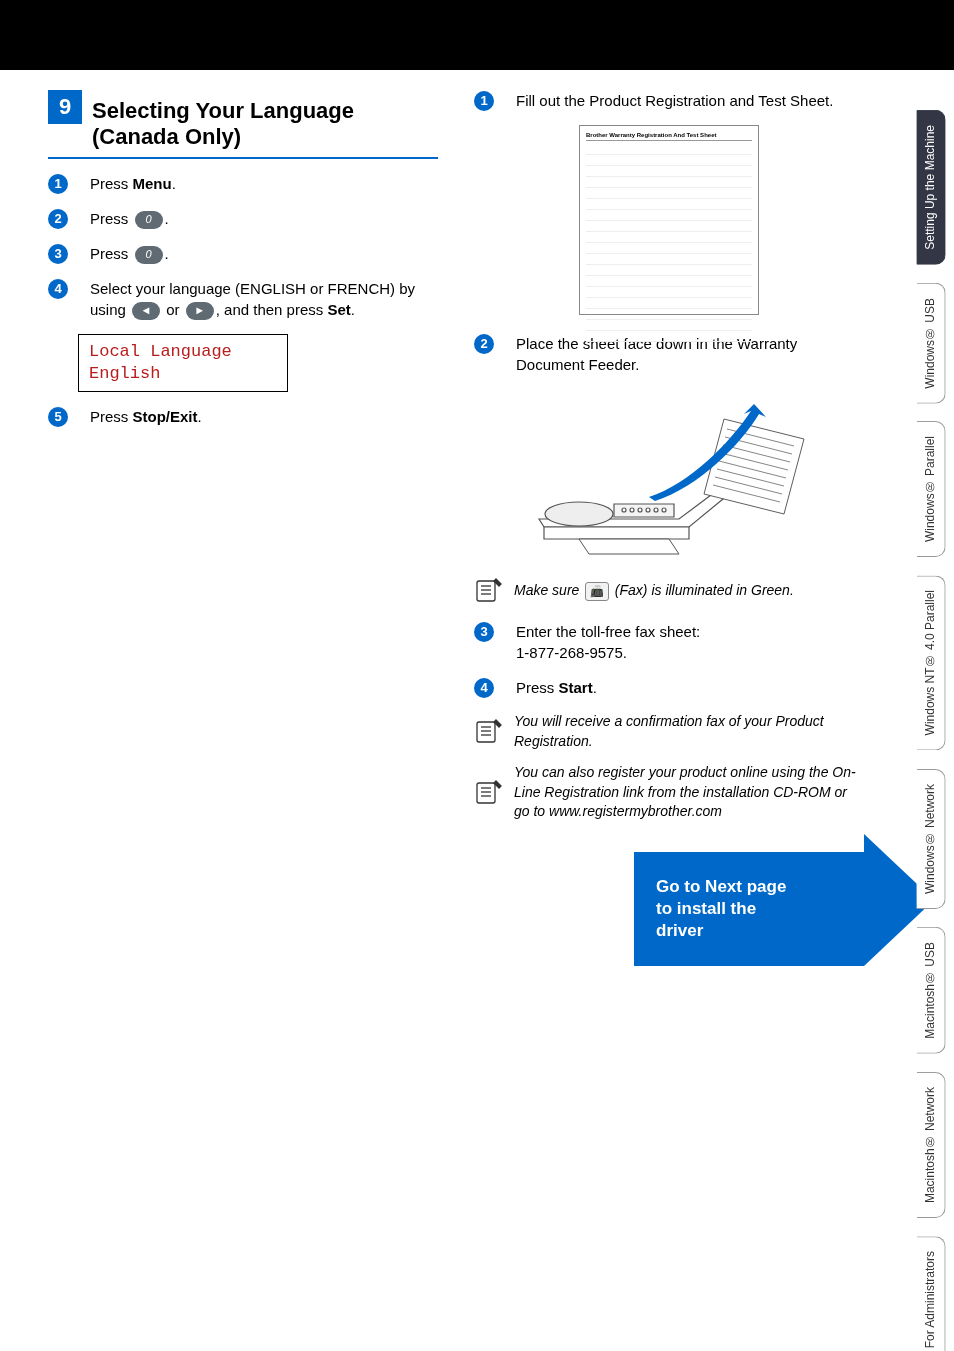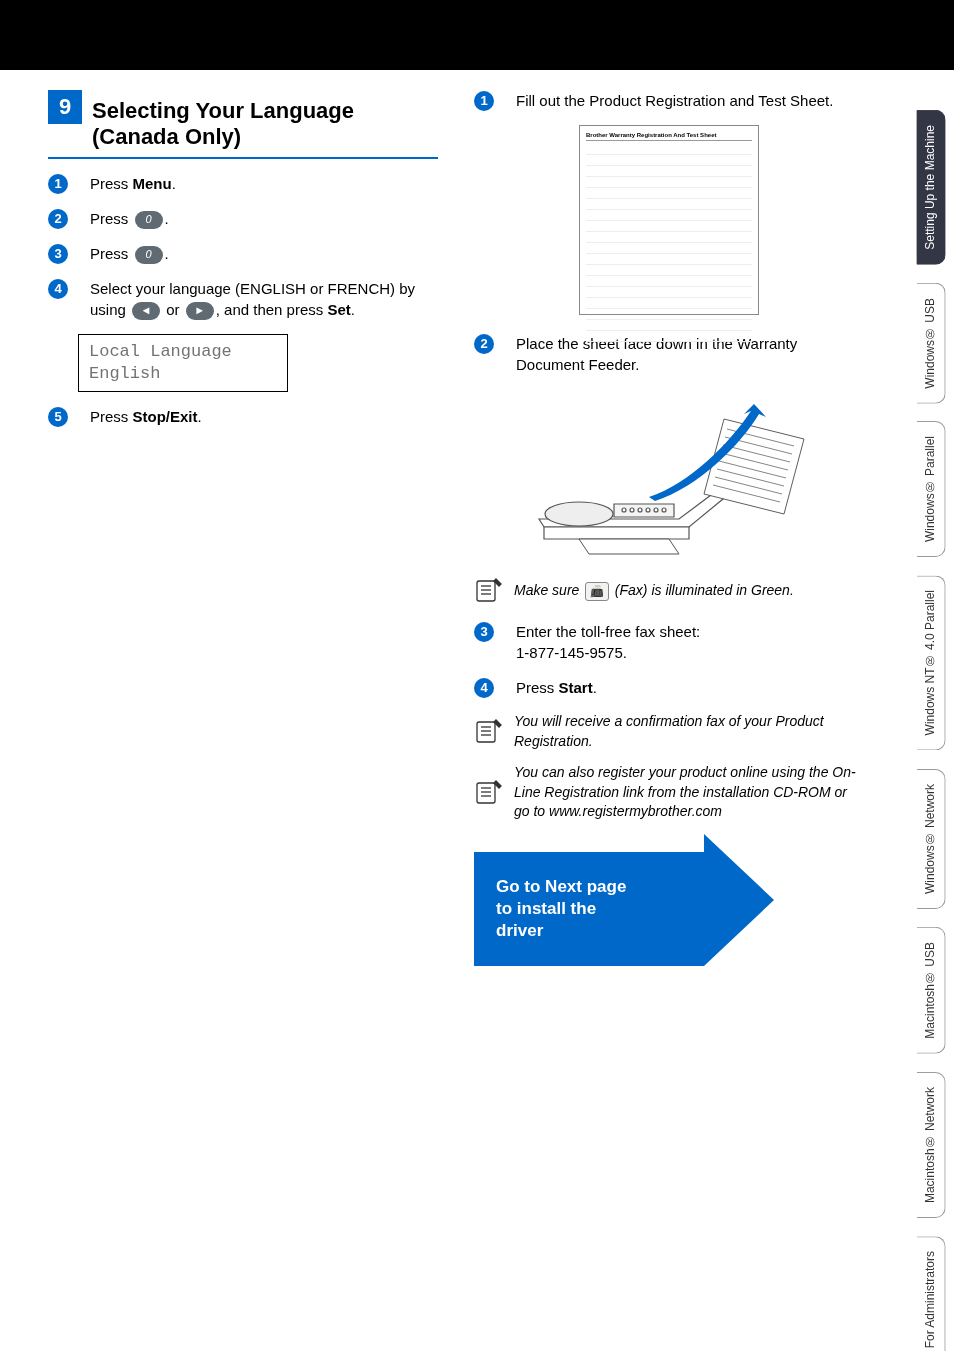--- a/index.html
+++ b/index.html
@@ -87,21 +87,21 @@
     font-style: italic;
     vertical-align: middle;
     padding: 0 6px;
     margin: 0 2px;
   }
   .key-pill.arrow { font-style: normal; }
   .lcd-box {
     border: 1px solid #000;
     font-family: 'Courier New', monospace;
     font-size: 17px;
-    color: #737373;
+    color: #b91c1c;
     padding: 6px 10px;
     margin: 6px 0 14px 30px;
     width: 210px;
     line-height: 1.3;
   }
   .form-sheet {
     width: 180px;
     height: 190px;
     border: 1px solid #888;
     margin: 8px auto 18px auto;
@@ -151,21 +151,21 @@
     padding: 1px 4px;
     font-size: 11px;
     vertical-align: middle;
     background: #f2f2f2;
     margin: 0 2px;
     font-style: normal;
   }
   .next-arrow-wrap {
     margin-top: 30px;
     display: flex;
-    justify-content: flex-start;
+    justify-content: flex-end;
   }
   .next-arrow {
     position: relative;
     background: #0068c9;
     color: #fff;
     font-weight: bold;
     font-size: 17px;
     padding: 24px 60px 24px 22px;
     width: 230px;
     line-height: 1.3;
@@ -359,21 +359,21 @@
         </div>
         <div class="note-text">
           <span>Make sure </span><span class="fax-icon">📠</span><span> (Fax) is illuminated in Green.</span>
         </div>
       </div>
 
       <div class="step">
         <div class="step-num">3</div>
         <div class="step-text">
           <span>Enter the toll-free fax sheet:</span><br>
-          <span>1-877-145-9575.</span>
+          <span>1-877-268-9575.</span>
         </div>
       </div>
 
       <div class="step">
         <div class="step-num">4</div>
         <div class="step-text">
           <span>Press </span><b>Start</b><span>.</span>
         </div>
       </div>
 

